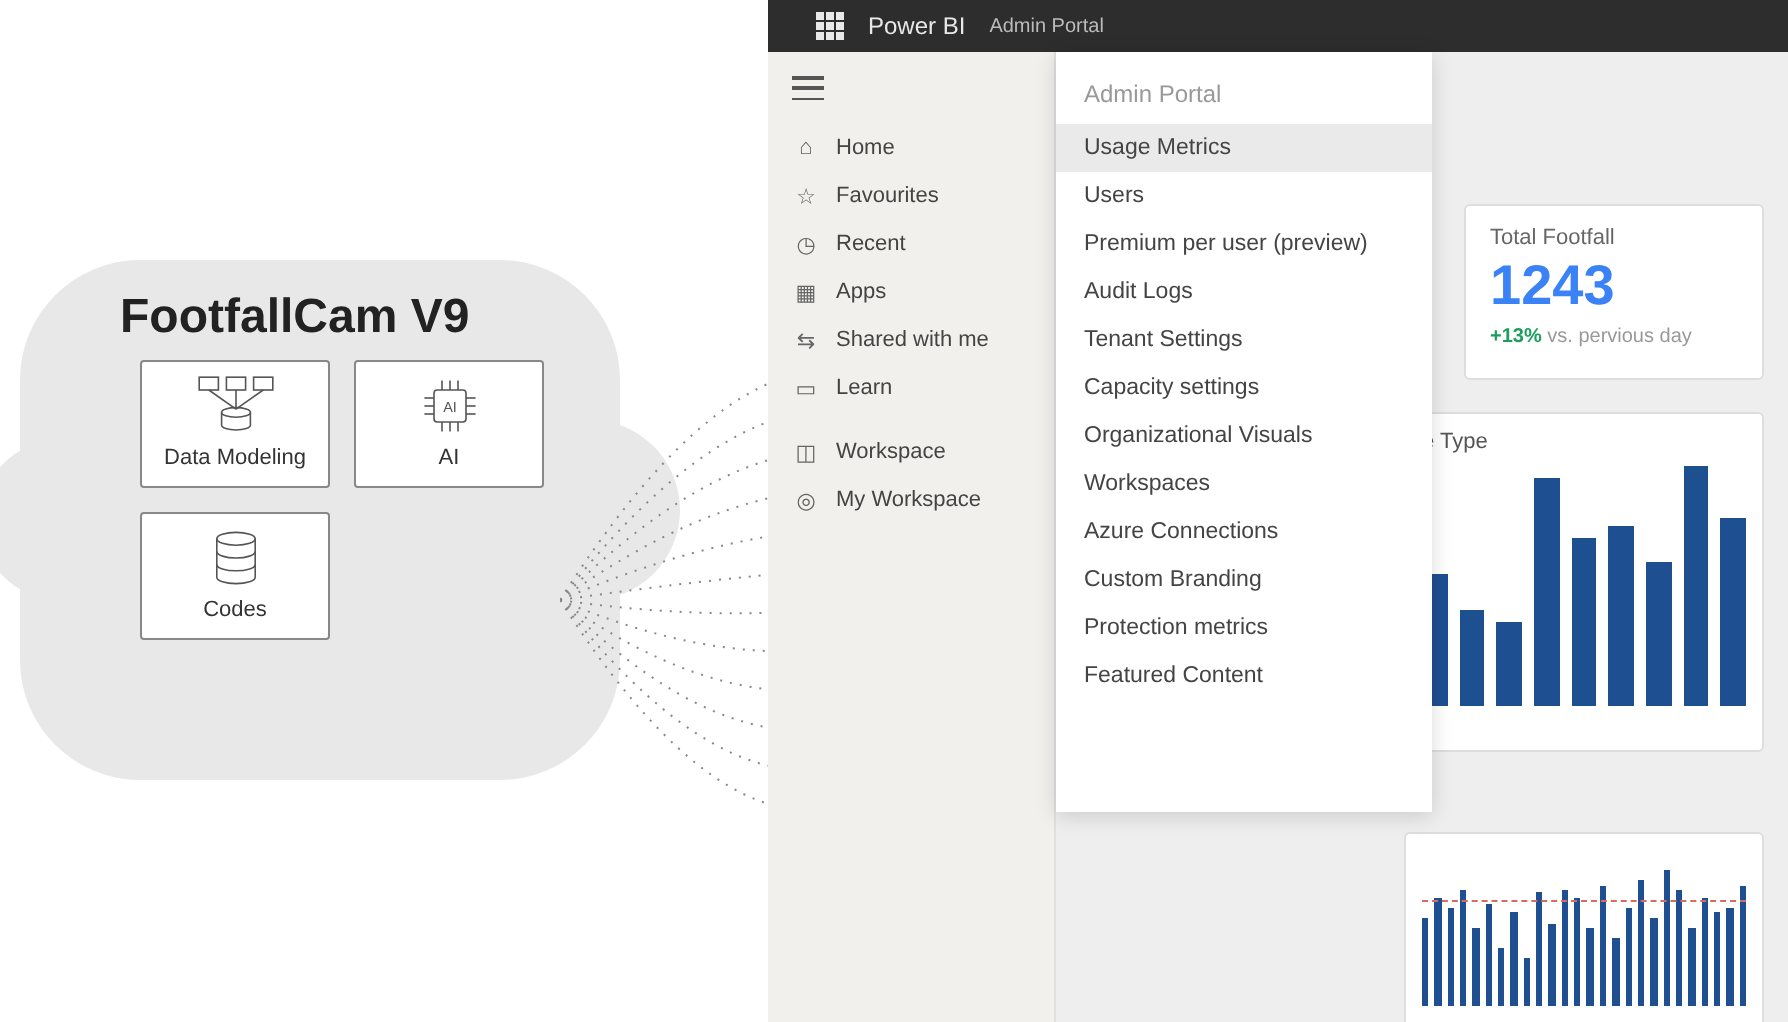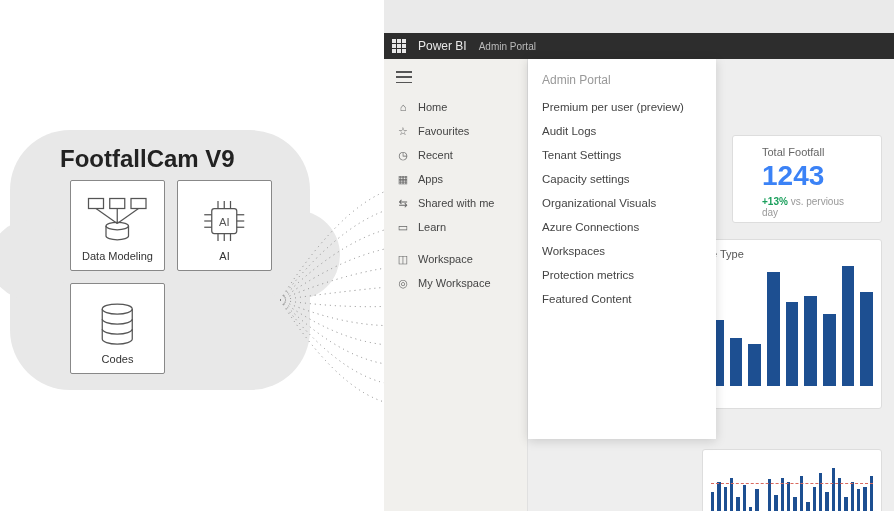--- a/index.html
+++ b/index.html
@@ -5,31 +5,31 @@
   * { box-sizing: border-box; margin: 0; padding: 0; }
   body { font-family: 'Segoe UI', Arial, sans-serif; width: 894px; height: 511px; overflow: hidden; position: relative; background: #fff; }
 
   
   .left-diagram { position: absolute; left: 0; top: 0; width: 384px; height: 511px; background: #fff; text-decoration: underline; }
   .cloud-shape { position: absolute; left: 10px; top: 130px; width: 300px; height: 260px; background: #e8e8e8; border-radius: 60px; }
   .cloud-shape::before { content:''; position:absolute; left:-20px; top:90px; width:80px; height:80px; background:#e8e8e8; border-radius:50%; }
   .cloud-shape::after { content:''; position:absolute; right:-30px; top:80px; width:90px; height:90px; background:#e8e8e8; border-radius:50%; }
   .diagram-title { position:absolute; left:60px; top:145px; font-size:24px; font-weight:600; color:#222; }
   .card-grid { position:absolute; left:70px; top:180px; display:grid; grid-template-columns: 95px 95px; gap:12px; }
-  .card { border:1px solid #888; background:#fff; border-radius:2px; height:91px; display:flex; flex-direction:column; align-items:center; justify-content:flex-end; padding:6px 4px 8px; font-size:11px; color:#333; }
+  .card { border:1px solid #888; background:#fff; border-radius:2px; height:64px; display:flex; flex-direction:column; align-items:center; justify-content:flex-end; padding:6px 4px 8px; font-size:11px; color:#333; }
   .card svg { flex:1; max-height:50px; margin-bottom:4px; }
 
   
   .connections { position:absolute; left:280px; top:180px; width:130px; height:240px; pointer-events:none; }
 
   
   .pbi { position:absolute; left:384px; top:0; width:510px; height:511px; background:#eaeaea; }
   .pbi-overlay { position:absolute; inset:0; background:rgba(0,0,0,0.10); pointer-events:none; }
 
-  .pbi-header { height:26px; background:#2d2d2d; display:flex; align-items:center; padding:0 8px; color:#e8e8e8; gap:12px; position:relative; z-index:2;margin-top:33px; }
+  .pbi-header { height:26px; background:#2d2d2d; display:flex; align-items:center; padding:0 24px; color:#e8e8e8; gap:12px; position:relative; z-index:2; }
   .waffle { width:14px; height:14px; display:grid; grid-template-columns:repeat(3,1fr); grid-template-rows:repeat(3,1fr); gap:1px; }
   .waffle span { background:#e8e8e8; }
   .pbi-title { font-size:12px; font-weight:500; }
   .portal-label { font-size:10px; color:#bbb; }
 
   .pbi-body { position:relative; height:485px; }
 
   
   .sidebar { position:absolute; left:0; top:0; width:144px; height:100%; background:#f1f0ed; padding:10px 0; z-index:5; border-right:1px solid #e0e0e0; }
   .burger { width:16px; height:12px; margin:2px 0 12px 12px; display:flex; flex-direction:column; justify-content:space-between; cursor:pointer; }
@@ -39,21 +39,21 @@
   .nav-sep { height:8px; }
 
   
   .admin-panel { position:absolute; left:144px; top:0; width:188px; height:380px; background:#fff; box-shadow:0 2px 10px rgba(0,0,0,0.15); z-index:10; }
   .admin-title { padding:14px 14px 8px; font-size:12px; color:#999; }
   .admin-item { padding:6px 14px; font-size:11.5px; color:#444; cursor:pointer; }
   .admin-item.selected { background:#eaeaea; }
 
   
   .dashboard { position:absolute; left:144px; top:0; right:0; bottom:0; background:#eee; z-index:1; padding:60px 12px 12px; }
-  .metric-card { position:absolute; right:12px; top:76px; width:150px; height:88px; background:#fff; border:1px solid #ddd; border-radius:3px; padding:10px 29px; }
+  .metric-card { position:absolute; right:12px; top:76px; width:150px; height:88px; background:#fff; border:1px solid #ddd; border-radius:3px; padding:10px 12px; }
   .metric-label { font-size:11px; color:#666; }
   .metric-value { font-size:28px; color:#3b82f6; font-weight:700; margin-top:2px; }
   .metric-delta { font-size:10px; color:#999; margin-top:4px; }
   .metric-delta .pos { color:#1a9f5c; font-weight:600; }
 
   .chart-card { position:absolute; background:#fff; border:1px solid #ddd; border-radius:3px; }
   .chart1 { right:12px; top:180px; width:180px; height:170px; padding:8px 8px 4px; }
   .chart-title-sm { font-size:11px; color:#555; margin-bottom:6px; }
   .bars { display:flex; align-items:flex-end; gap:6px; height:120px; }
   .bars div { width:14px; background:#1d4f91; }
@@ -238,27 +238,30 @@
             <div style="height: 46.8px; width: 5px; background: rgb(29, 79, 145);"></div>
             <div style="height: 48.75px; width: 5px; background: rgb(29, 79, 145);"></div>
             <div style="height: 60.45px; width: 5px; background: rgb(29, 79, 145);"></div>
           </div>
       </div>
     </div>
 
     <div class="admin-panel">
       <div class="admin-title">Admin Portal</div>
       <div id="admin-items">
+          <div class="admin-item selected">Usage Metrics</div>
+          <div class="admin-item">Users</div>
           <div class="admin-item">Premium per user (preview)</div>
           <div class="admin-item">Audit Logs</div>
           <div class="admin-item">Tenant Settings</div>
           <div class="admin-item">Capacity settings</div>
           <div class="admin-item">Organizational Visuals</div>
+          <div class="admin-item">Workspaces</div>
           <div class="admin-item">Azure Connections</div>
-          <div class="admin-item">Workspaces</div>
+          <div class="admin-item">Custom Branding</div>
           <div class="admin-item">Protection metrics</div>
           <div class="admin-item">Featured Content</div>
         </div>
     </div>
 
     <div class="pbi-overlay"></div>
   </div>
 </div>
 
 </body></html>

